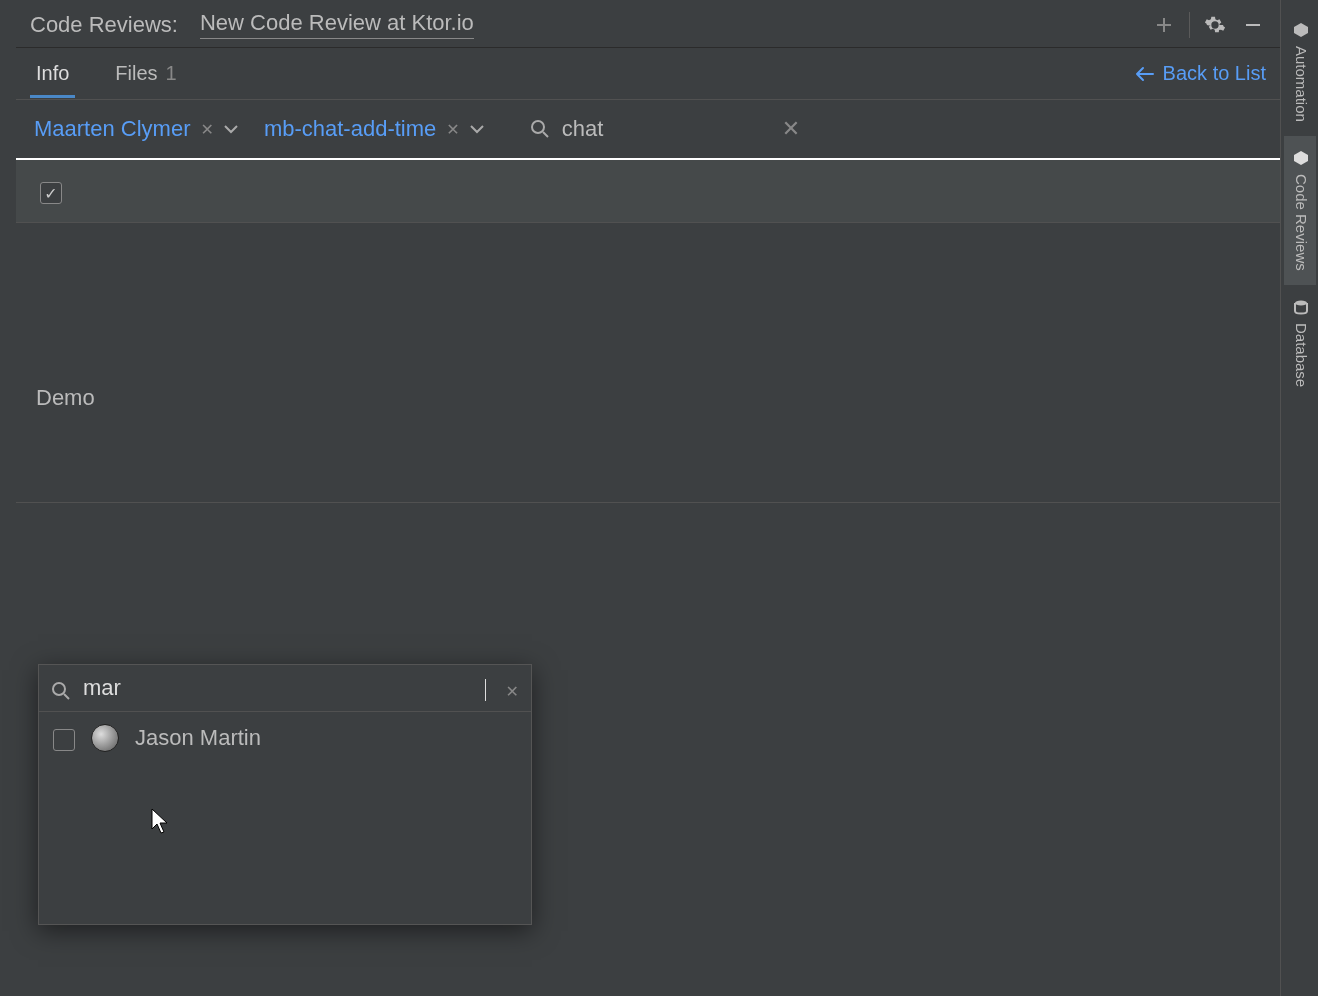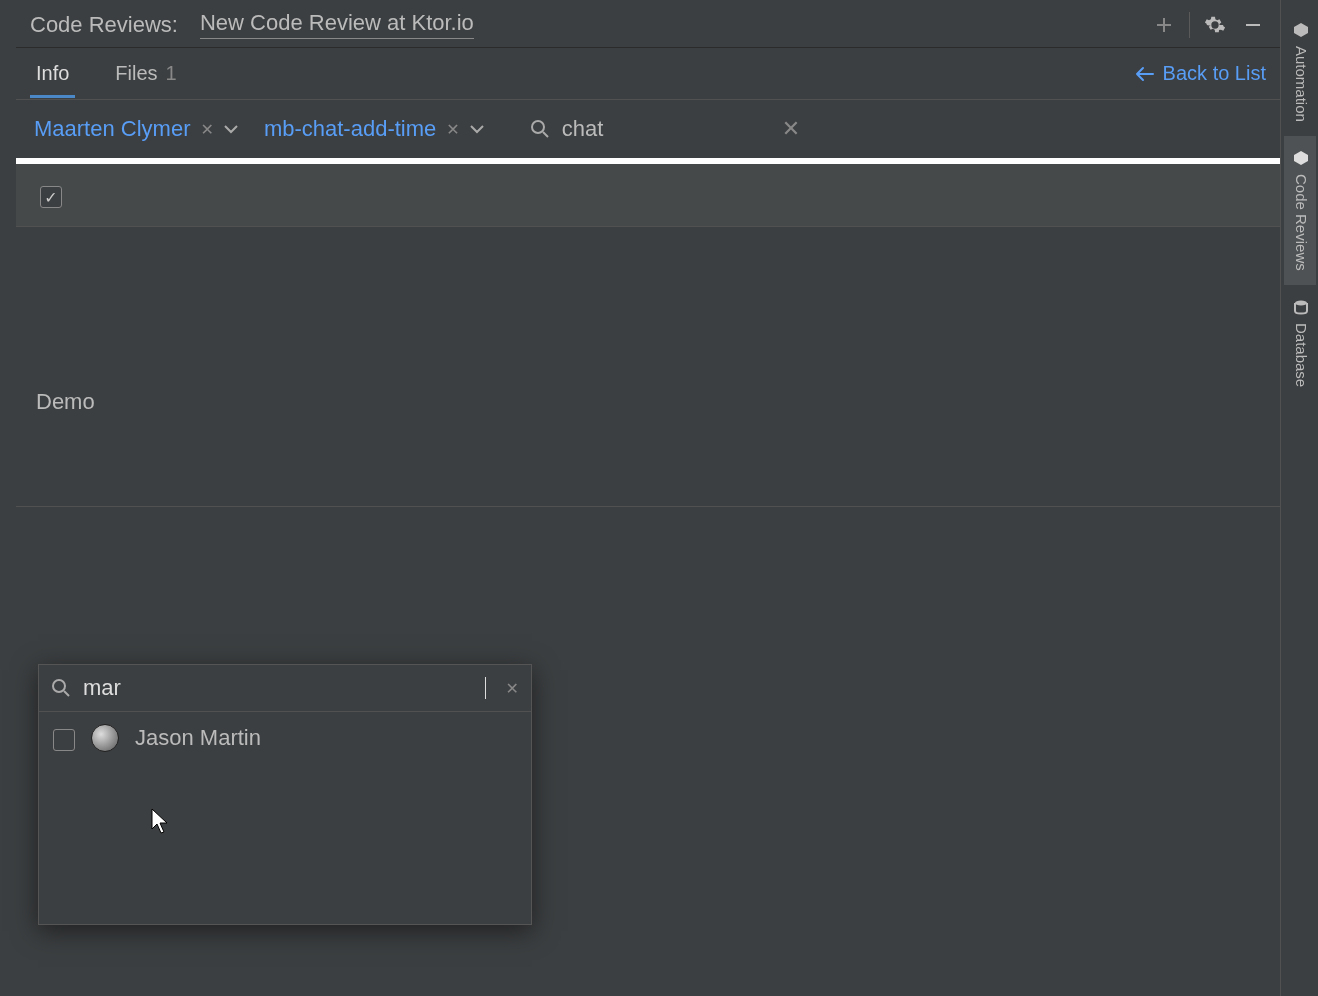--- a/index.html
+++ b/index.html
@@ -113,21 +113,21 @@
     display:flex;
     align-items:center;
     gap:8px;
     cursor:pointer;
   }
   .filters-row {
     display:flex;
     align-items:center;
     padding: 16px 18px;
     gap: 26px;
-    border-bottom: 6px solid #ffffff;
+    border-bottom: 2px solid #ffffff;
   }
   .chip {
     display:flex;
     align-items:center;
     gap:8px;
     color:#589df6;
     font-size: 22px;
     cursor:pointer;
   }
   .chip-close {
@@ -210,21 +210,21 @@
     left: 22px;
     top: 664px;
     width: 494px;
     background:#3c3f41;
     border:1px solid #555;
     box-shadow: 0 6px 24px rgba(0,0,0,0.5);
     z-index: 10;
   }
   .popup-search {
     display:flex;
-    align-items:center;
+    align-items:flex-end;
     padding: 10px 12px;
     gap:12px;
     border-bottom:1px solid #515151;
   }
   .popup-search input {
     flex:1;
     background:transparent;
     border:none;
     outline:none;
     color:#dddddd;

